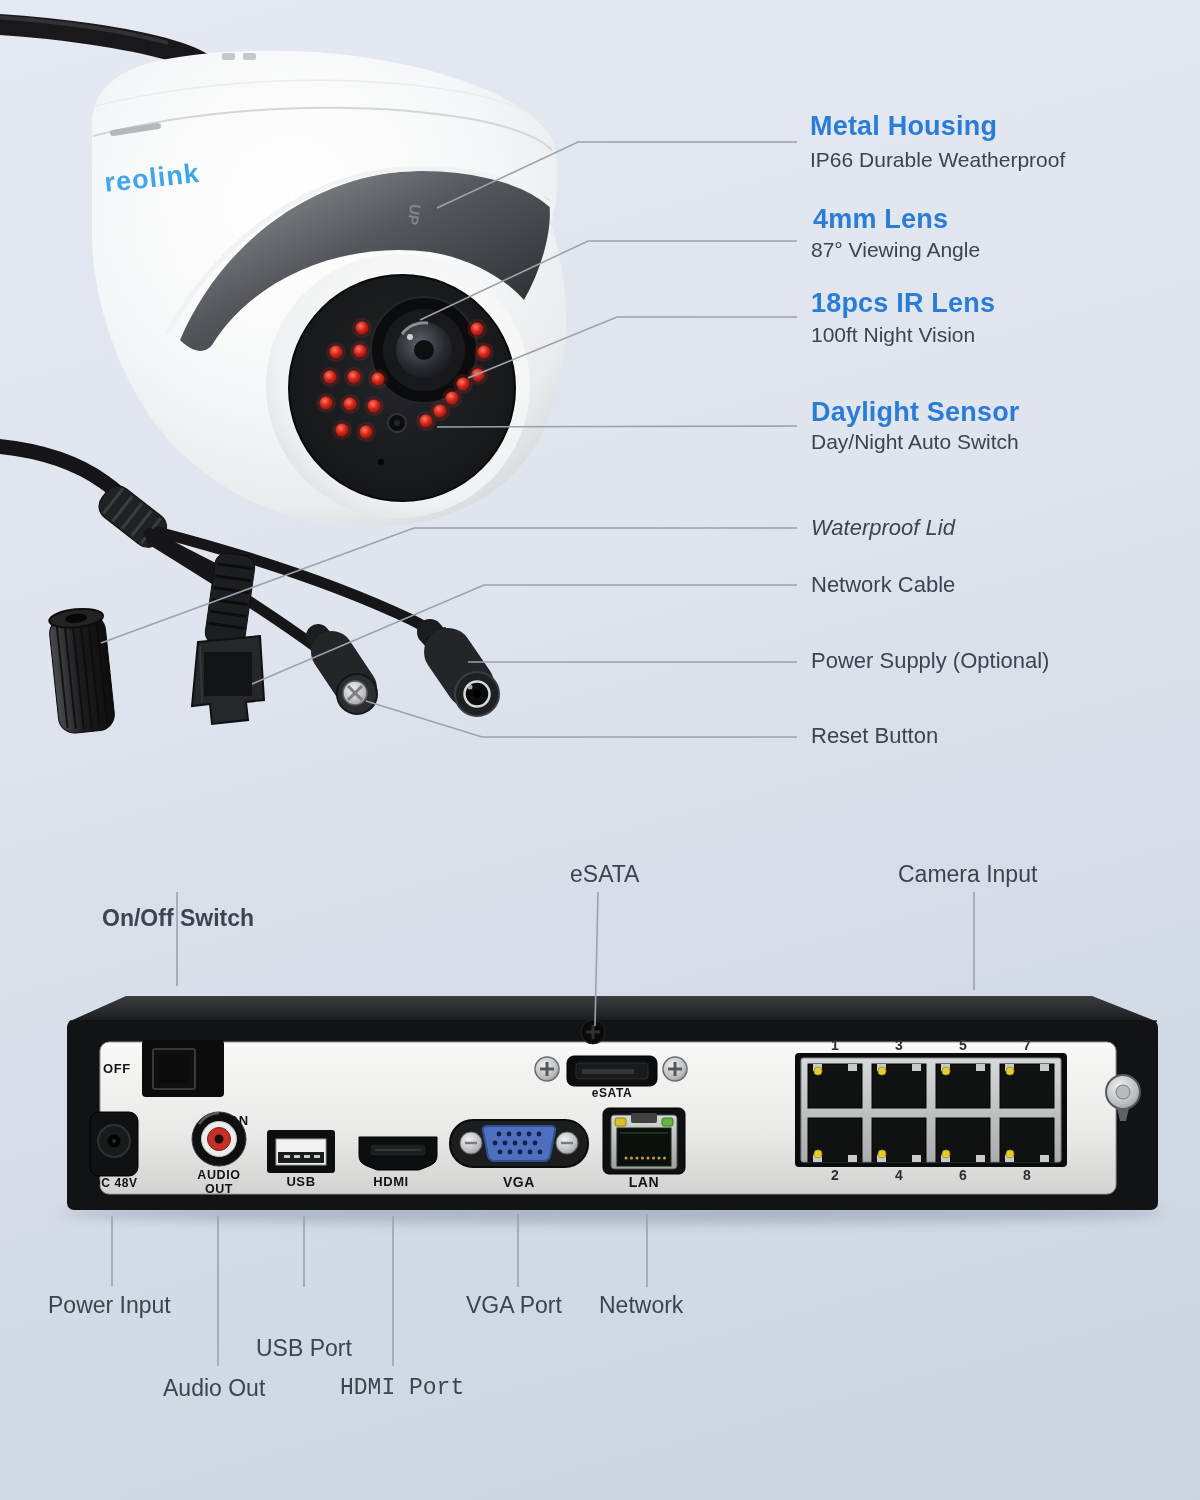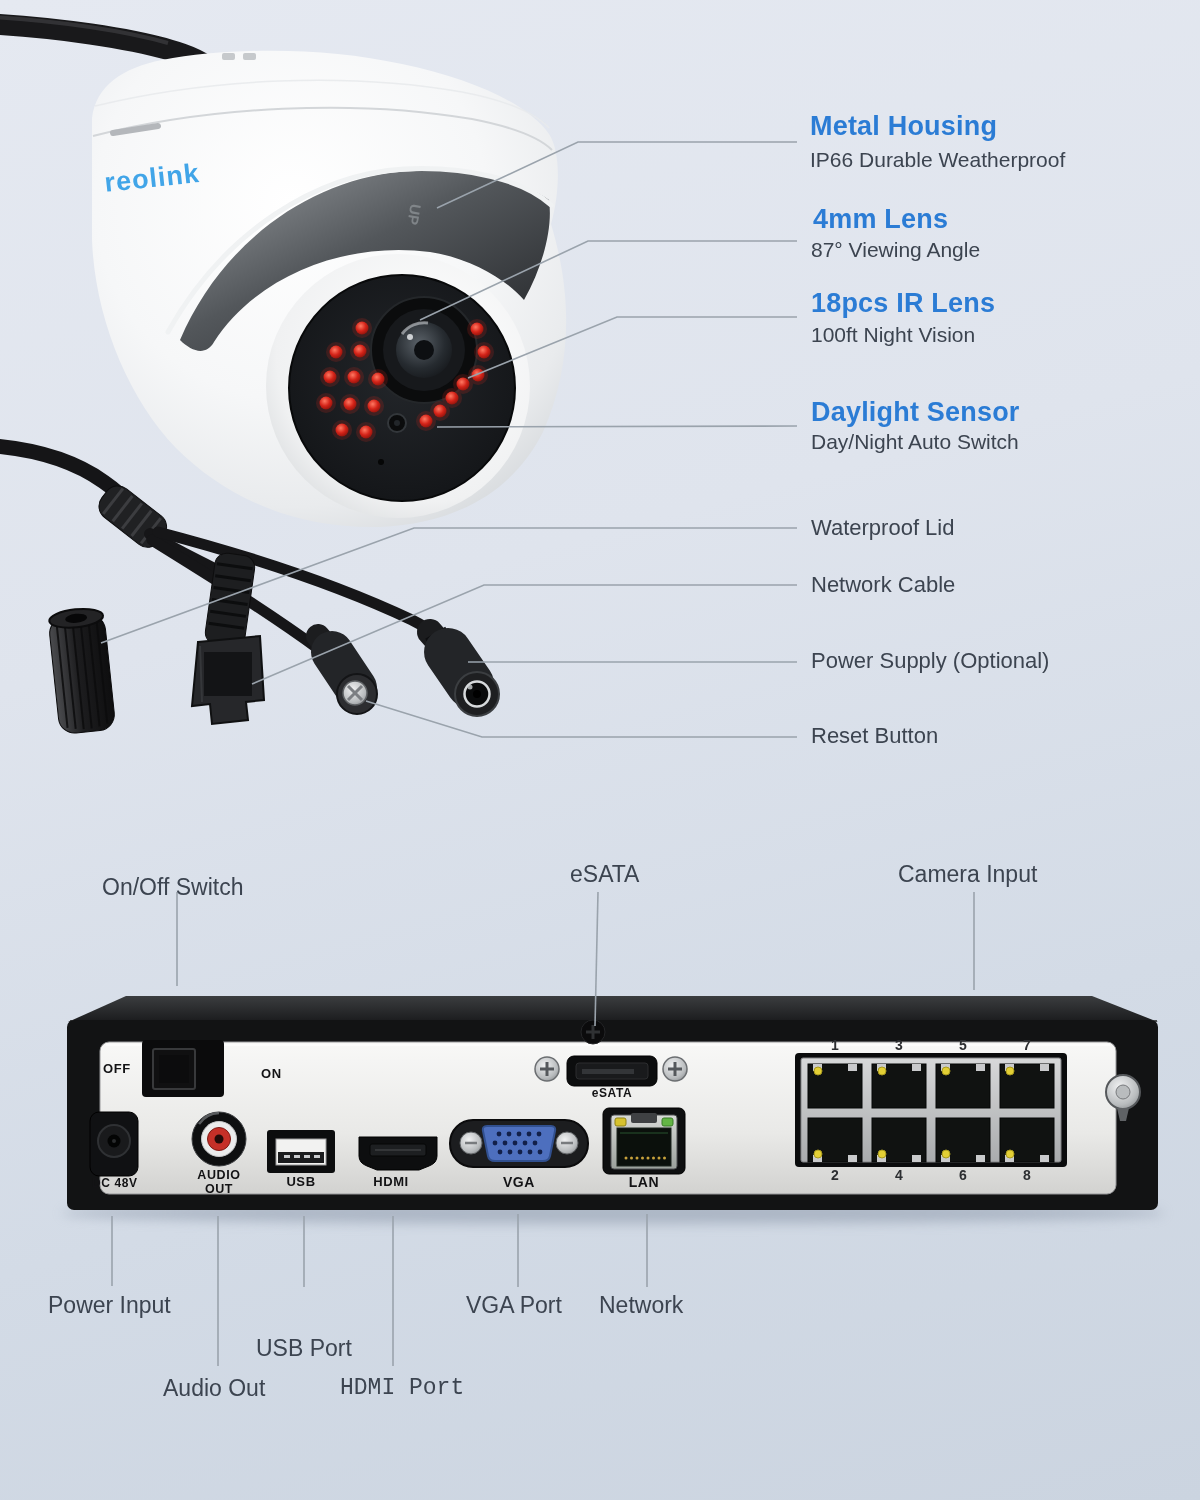--- a/index.html
+++ b/index.html
@@ -431,38 +431,38 @@
 
   <div class="label c-title" style="left:813px; top:204px;">4mm Lens</div>
   <div class="label c-sub" style="left:811px; top:238px;">87° Viewing Angle</div>
 
   <div class="label c-title" style="left:811px; top:288px;">18pcs IR Lens</div>
   <div class="label c-sub" style="left:811px; top:323px;">100ft Night Vision</div>
 
   <div class="label c-title" style="left:811px; top:397px;">Daylight Sensor</div>
   <div class="label c-sub" style="left:811px; top:430px;text-align:right;">Day/Night Auto Switch</div>
 
-  <div class="label part" style="left:811px; top:515px;">Waterproof Lid</div>
+  <div class="label part" style="left:811px; top:515px;font-style:italic;">Waterproof Lid</div>
   <div class="label part" style="left:811px; top:572px;">Network Cable</div>
   <div class="label part" style="left:811px; top:648px;">Power Supply (Optional)</div>
   <div class="label part" style="left:811px; top:723px;">Reset Button</div>
 
-  <div class="label nvr-lab" style="left:102px; top:874px;">On/Off Switch</div>
+  <div class="label nvr-lab" style="left:102px; top:905px;font-weight:bold;">On/Off Switch</div>
   <div class="label nvr-lab" style="left:570px; top:861px;">eSATA</div>
   <div class="label nvr-lab" style="left:898px; top:861px;">Camera Input</div>
 
   <div class="label nvr-lab" style="left:48px;  top:1292px;">Power Input</div>
   <div class="label nvr-lab" style="left:256px; top:1292px;margin-top:43px;">USB Port</div>
   <div class="label nvr-lab" style="left:466px; top:1292px;">VGA Port</div>
   <div class="label nvr-lab" style="left:599px; top:1292px;">Network</div>
   <div class="label nvr-lab" style="left:163px; top:1375px;">Audio Out</div>
   <div class="label nvr-lab" style="left:340px; top:1375px;font-family:Liberation Mono, monospace;">HDMI Port</div>
 
   <div class="panel-lab" style="left:103px; top:1061px; font-size:13px;">OFF</div>
-  <div class="panel-lab" style="left:228px; top:1066px; font-size:13px;margin-left:33px;">ON</div>
+  <div class="panel-lab" style="left:228px; top:1113px; font-size:13px;">ON</div>
   <div class="panel-lab" style="left:92px;  top:1176px; font-size:12px;text-align:right;">DC 48V</div>
   <div class="panel-lab" style="left:219px; top:1168px; font-size:12.5px; transform:translateX(-50%);">AUDIO</div>
   <div class="panel-lab" style="left:219px; top:1182px; font-size:12.5px; transform:translateX(-50%);">OUT</div>
   <div class="panel-lab" style="left:301px; top:1174px; font-size:13px; transform:translateX(-50%);">USB</div>
   <div class="panel-lab" style="left:391px; top:1174px; font-size:13px; transform:translateX(-50%);">HDMI</div>
   <div class="panel-lab" style="left:519px; top:1174px; font-size:14px; transform:translateX(-50%);">VGA</div>
   <div class="panel-lab" style="left:644px; top:1174px; font-size:14px; transform:translateX(-50%);">LAN</div>
   <div class="panel-lab" style="left:612px; top:1086px; font-size:12px; transform:translateX(-50%);">eSATA</div>
 
   <div class="port-num" style="left:824px;  top:1037px;">1</div>

